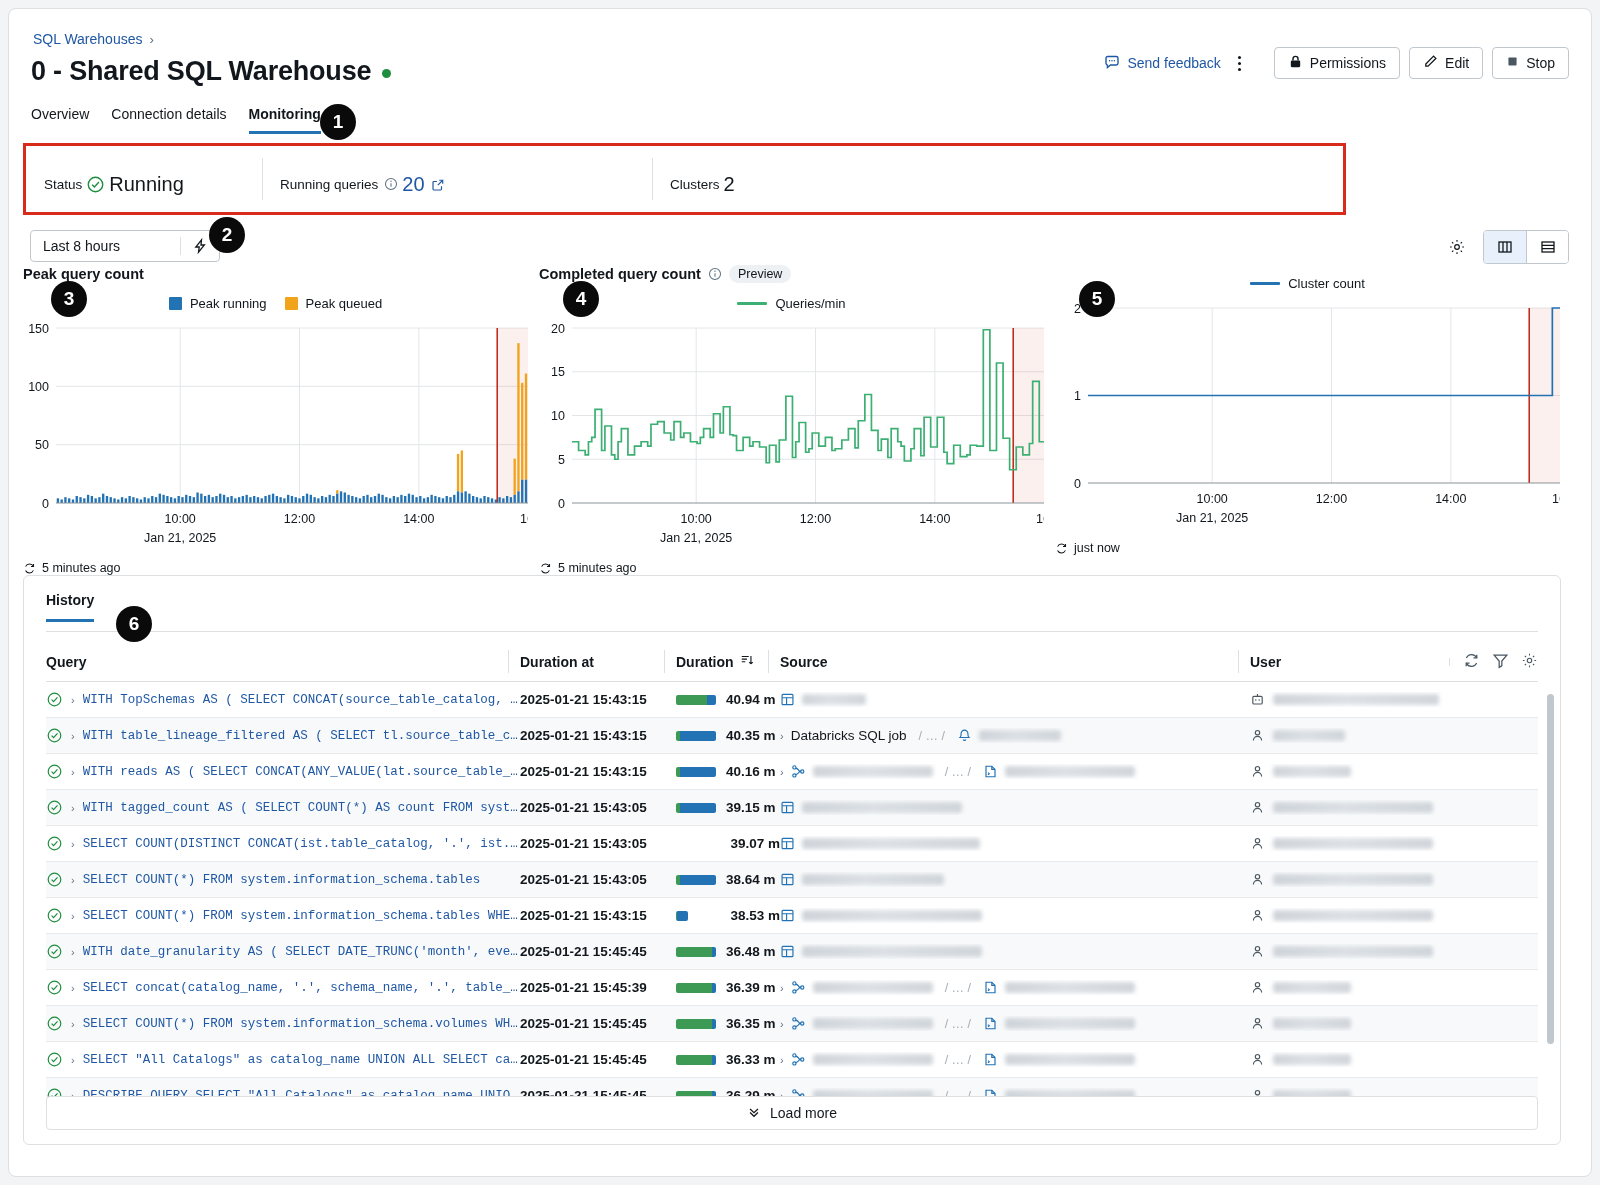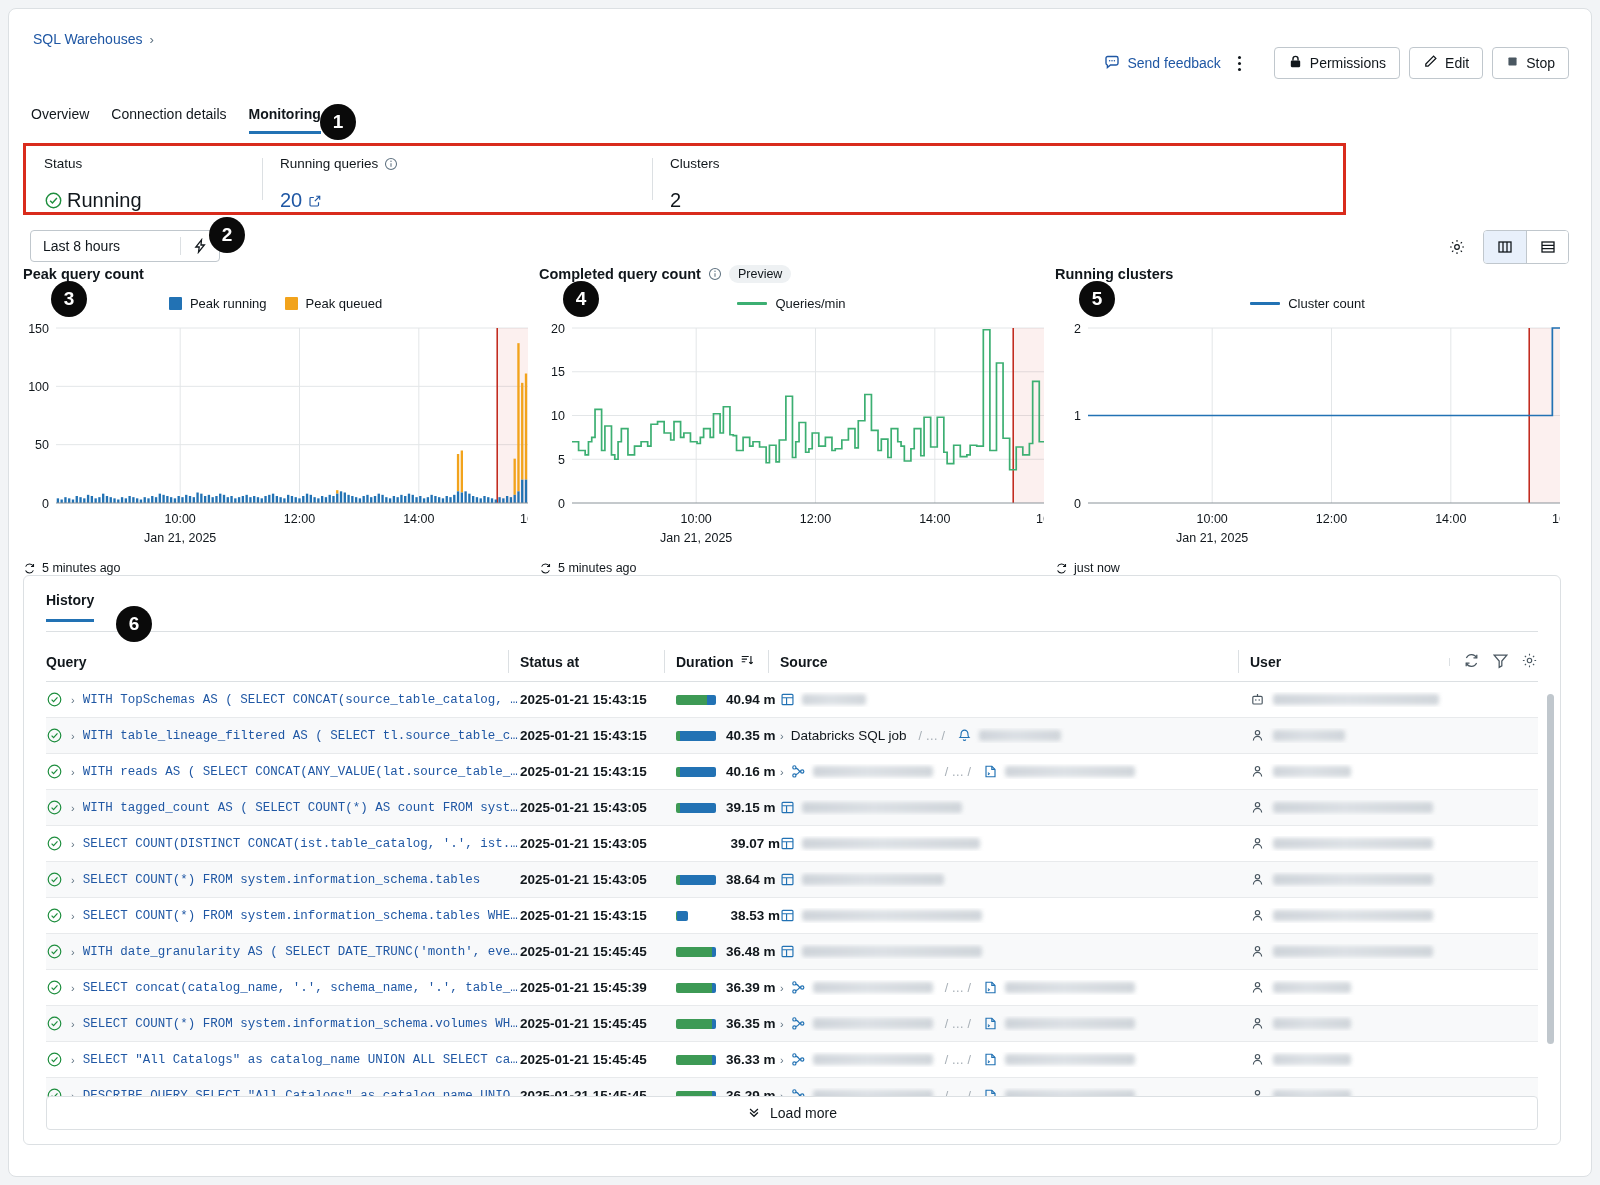--- a/index.html
+++ b/index.html
@@ -92,21 +92,21 @@
   .stat-strip {
     position: absolute; left: 14px; top: 134px;
     width: 1323px; height: 72px;
     border: 3px solid #d92b1c;
     background: #fff;
     display: flex; align-items: stretch;
   }
   .stat-cell {
     position: relative;
     padding: 10px 0 0 18px;
-    display: flex; flex-direction: column; gap: 4px; justify-content: space-between;
+    display: flex; flex-direction: row; gap: 4px;
   }
   .stat-cell + .stat-cell::before {
     content: ""; position: absolute; left: 0; top: 12px; bottom: 12px;
     width: 1px; background: #dce0e3;
   }
   .stat-label {
     font-size: 13.5px; color: #11171c;
     display: flex; align-items: center; gap: 6px;
   }
   .stat-value {
@@ -264,20 +264,24 @@
 <body>
 
 <div id="root">
   <div class="page-card">
 
     <div class="breadcrumb">
       <a>SQL Warehouses</a>
       <span class="sep">›</span>
     </div>
 
+    <div class="page-title">
+      <span>0 - Shared SQL Warehouse</span>
+      <span class="status-dot"></span>
+    </div>
 
     <div class="header-actions">
       <div class="feedback-link">
         <span>
           <svg width="16" height="16" viewBox="0 0 16 16" fill="none" stroke="#1f57a4" stroke-width="1.4">
             <path d="M2 4.2a1.7 1.7 0 0 1 1.7-1.7h8.6A1.7 1.7 0 0 1 14 4.2v5.1a1.7 1.7 0 0 1-1.7 1.7H6.5L3.4 13.6V11H3.7A1.7 1.7 0 0 1 2 9.3z"></path>
             <circle cx="5.6" cy="6.8" r=".75" fill="#1f57a4" stroke="none"></circle>
             <circle cx="8" cy="6.8" r=".75" fill="#1f57a4" stroke="none"></circle>
             <circle cx="10.4" cy="6.8" r=".75" fill="#1f57a4" stroke="none"></circle>
           </svg>
@@ -636,23 +640,20 @@
               <svg width="13" height="13" viewBox="0 0 18 18" fill="none" stroke="#11171c" stroke-width="1.4">
                 <path d="M14.5 6.2A6 6 0 0 0 3.6 6.4"></path>
                 <path d="M14.6 2.8v3.5h-3.5"></path>
                 <path d="M3.5 11.8a6 6 0 0 0 10.9-.2"></path>
               </svg>
             </span>
             <span>5 minutes ago</span>
           </div>
         </div>
         <div class="chart-panel" style="left: 1046px; width: 505px;">
-          <div class="chart-title">
-            <span>Running clusters</span>
-          </div>
           <div class="legend">
             <div class="item">
               <span class="line-swatch" style="background: rgb(34, 114, 180);"></span>
               <span>Cluster count</span>
             </div>
           </div>
           <div class="chart-svg-wrap"><svg width="505" height="235">
               <text class="tick" x="26" y="191.5" text-anchor="end">0</text>
               <line x1="33" x2="520" y1="99.5" y2="99.5" stroke="#e3e6e8" stroke-width="1"></line>
               <text class="tick" x="26" y="104" text-anchor="end">1</text>
@@ -685,21 +686,21 @@
         </div>
       </div>
 
     <div class="history-card">
       <div class="history-tabs">
         <div class="history-tab">History</div>
       </div>
 
       <div class="tbl-head">
         <div class="th" style="width:474px;">Query</div>
-        <div class="th sep" style="width:156px;">Status at</div>
+        <div class="th sep" style="width:156px;">Duration at</div>
         <div class="th sep" style="width:104px;">
           <span>Duration</span>
           <span>
             <svg width="14" height="14" viewBox="0 0 16 16" fill="none" stroke="#11171c" stroke-width="1.3">
               <path d="M2 4h8M2 7h6M2 10h4M12.5 3.5v9M12.5 12.5l-2-2M12.5 12.5l2-2"></path>
             </svg>
           </span>
         </div>
         <div class="th sep" style="width:470px;">Source</div>
         <div class="th sep" style="width:180px;">User</div>

